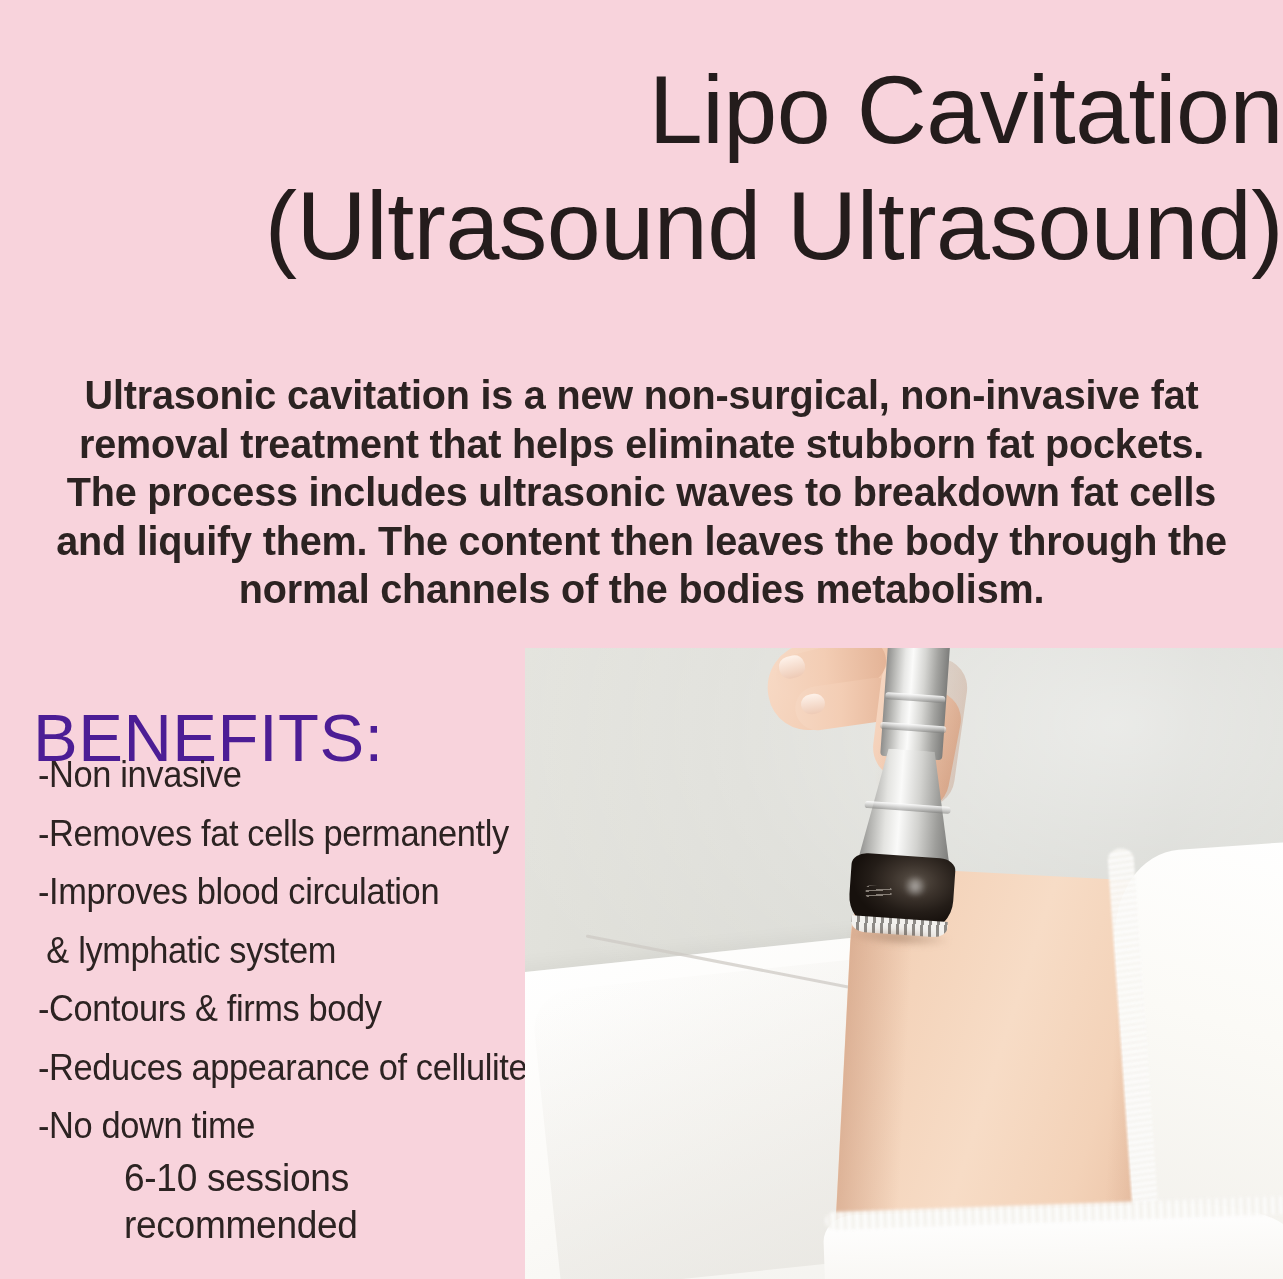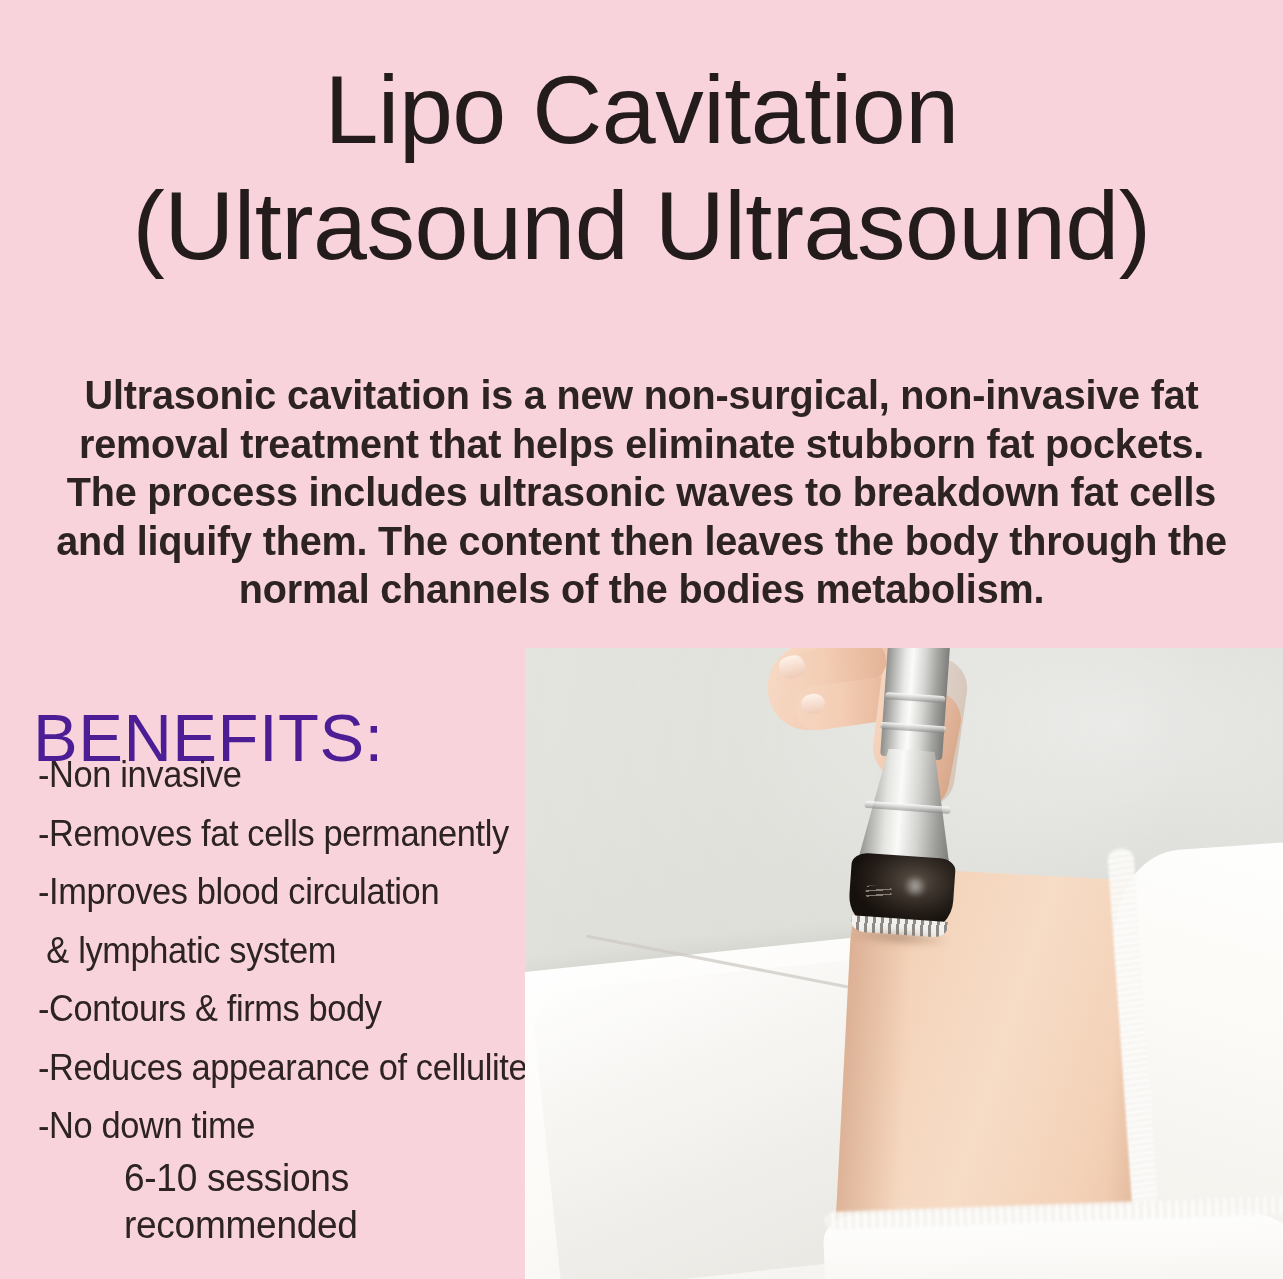--- a/index.html
+++ b/index.html
@@ -27,20 +27,21 @@
   }
   .title-line {
     display: block;
     color: #241c1c;
     font-family: "Liberation Sans", sans-serif;
     font-weight: 300;
     font-size: 97px;
     line-height: 116px;
     letter-spacing: -0.5px;
     white-space: nowrap;
+    text-align: right;
   }
 
   
   .intro {
     position: absolute;
     top: 330px;
     left: 28px;
     width: 1227px;
     text-align: center;
     color: #2c2322;

